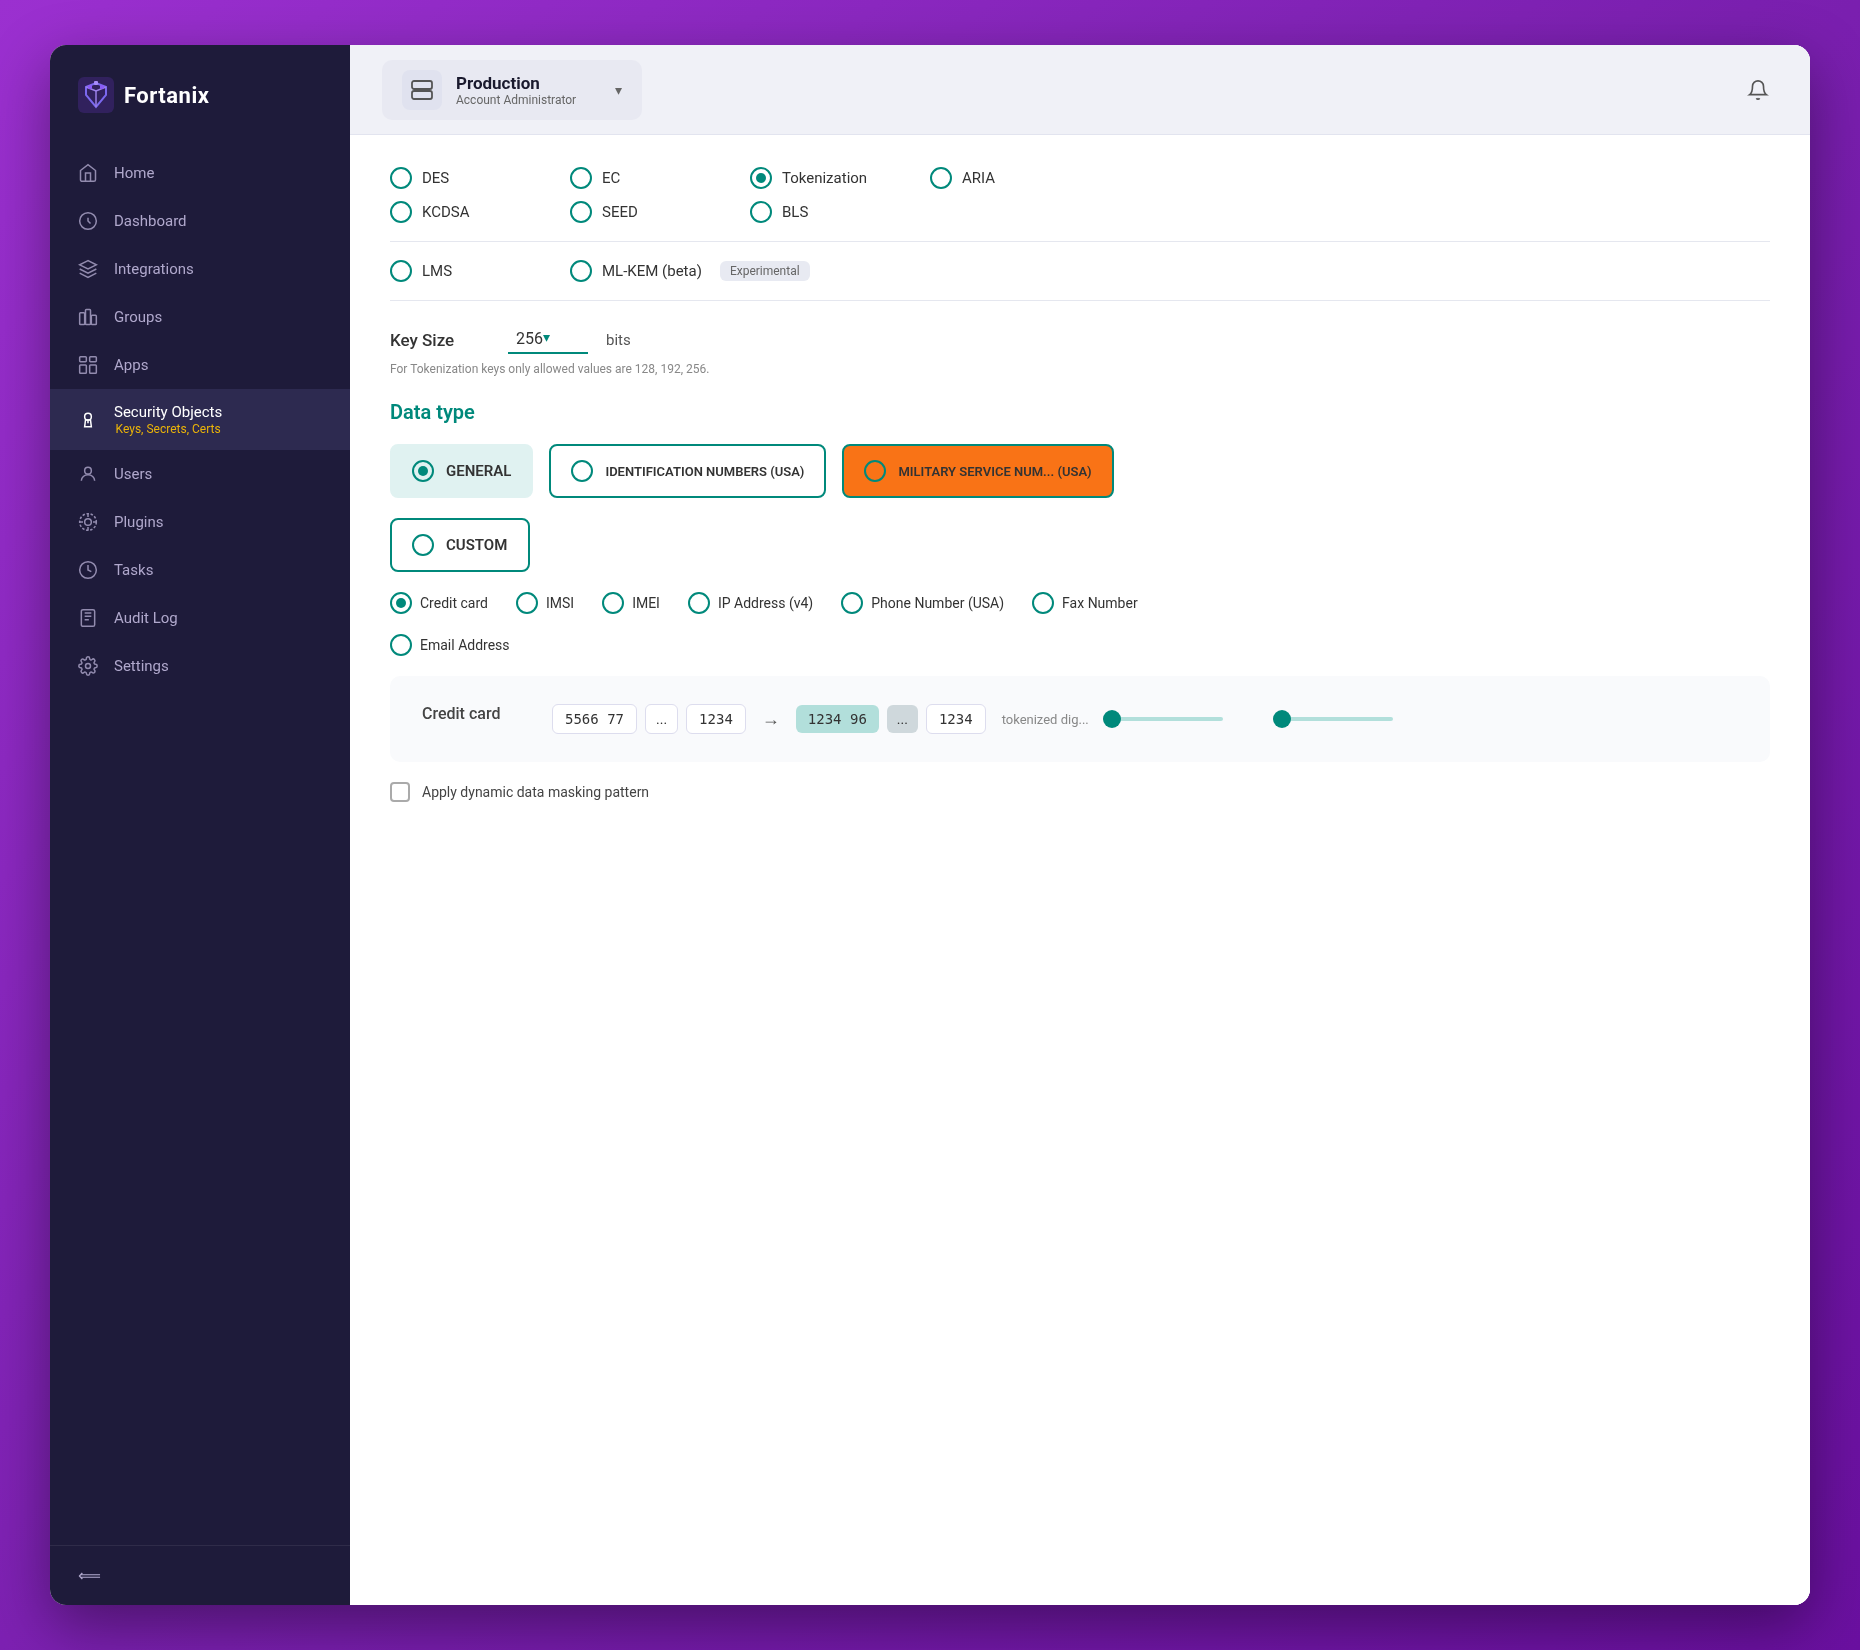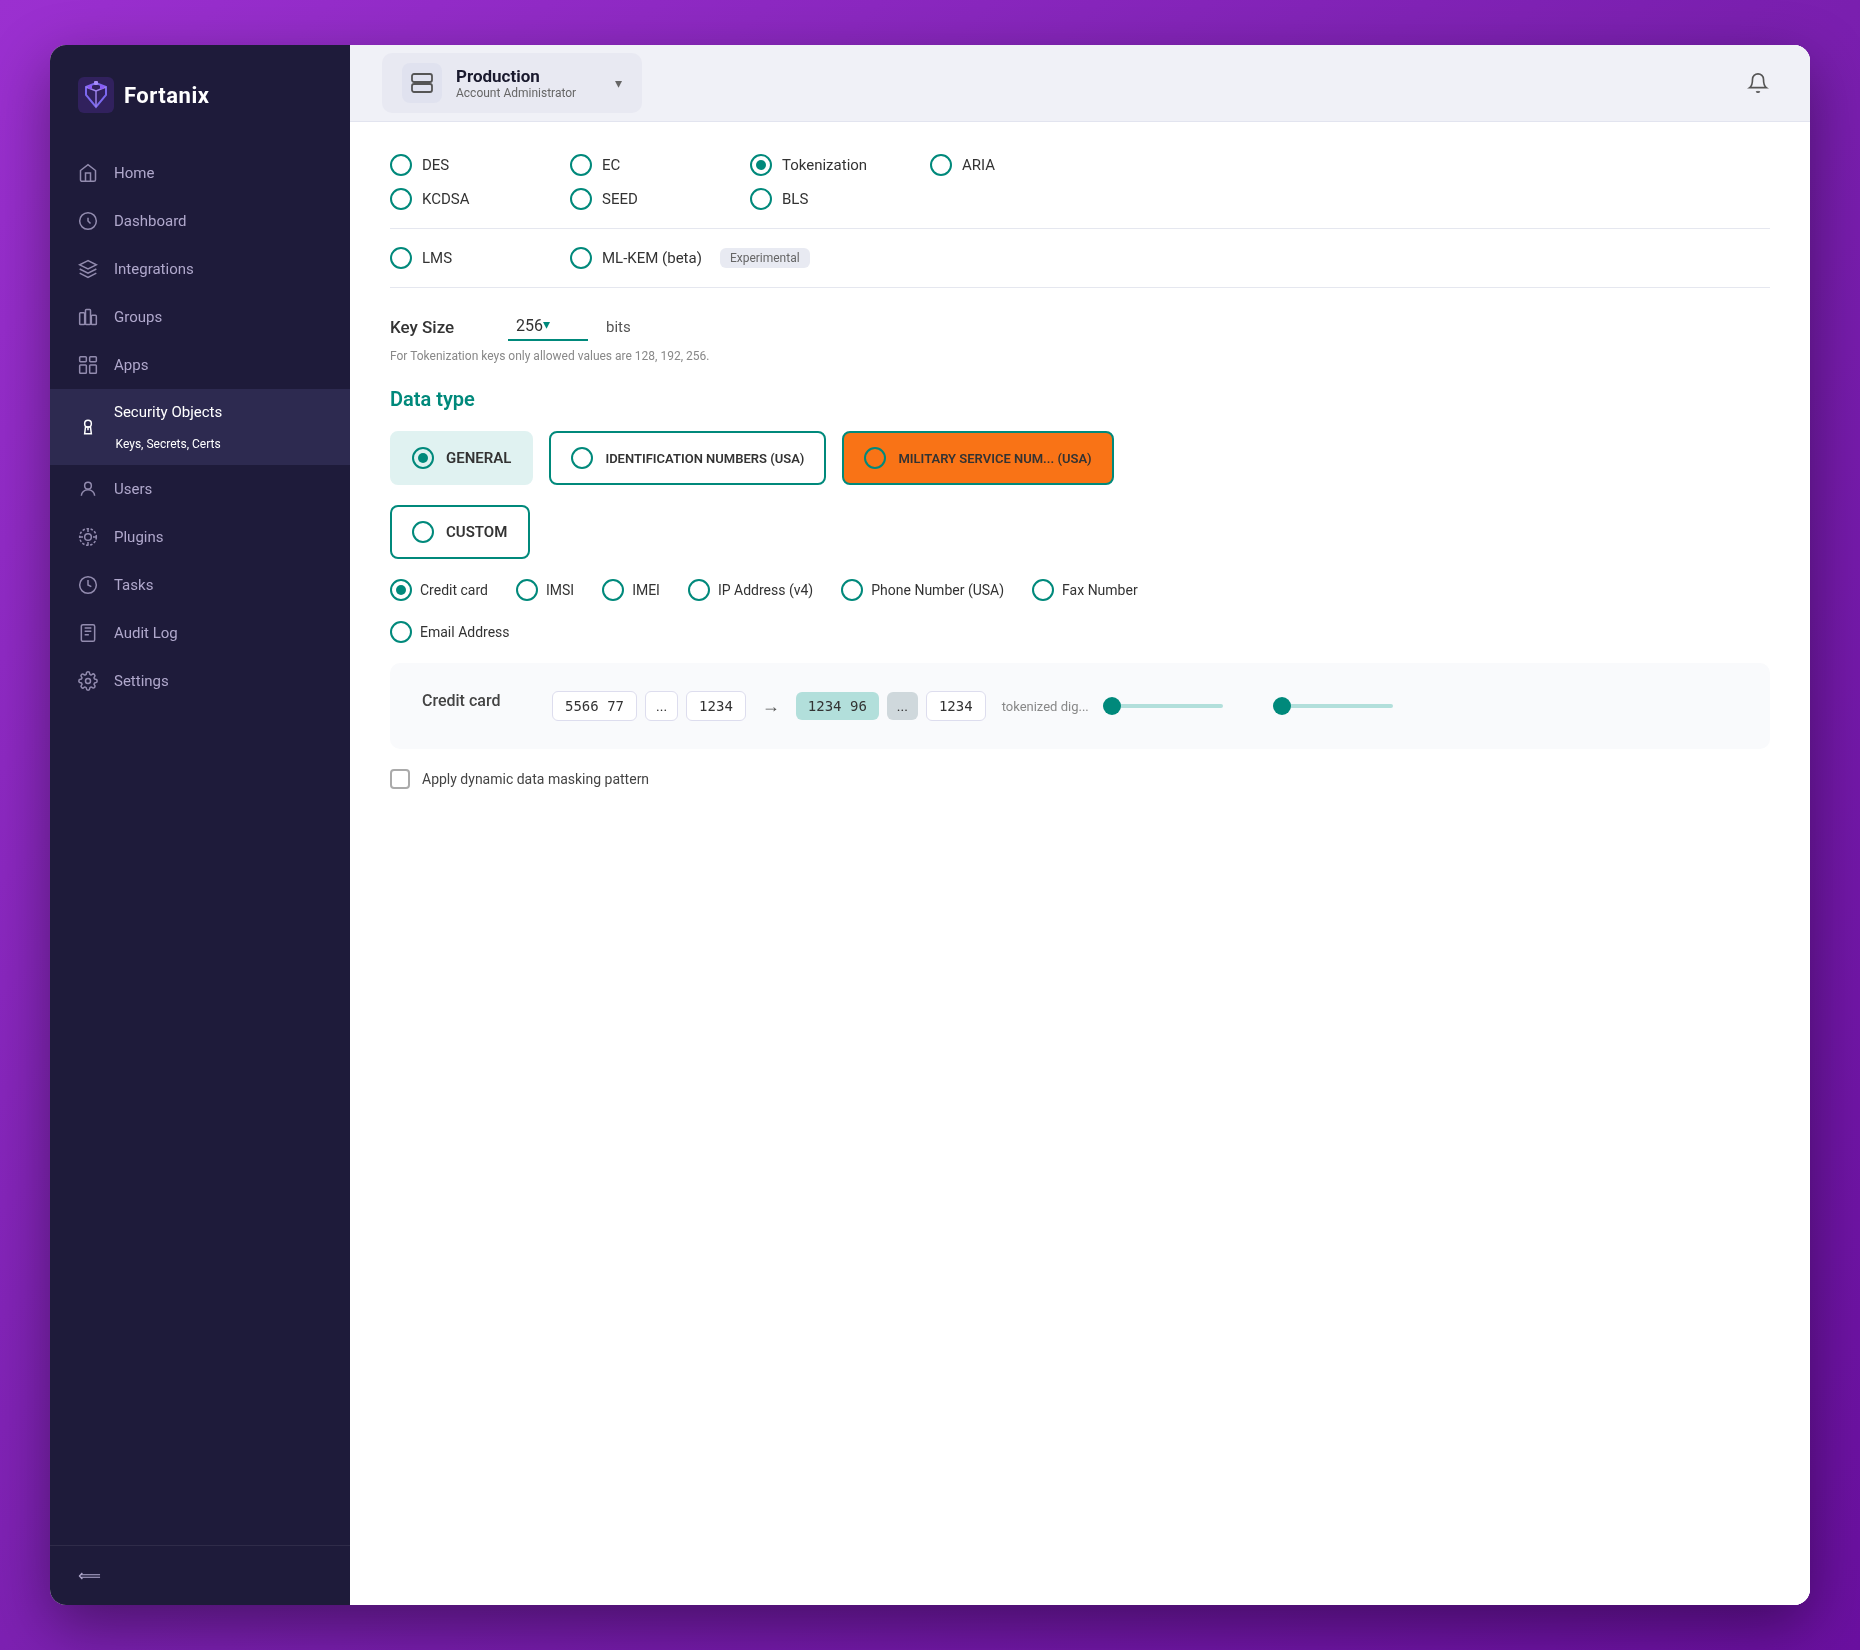--- a/index.html
+++ b/index.html
@@ -68,22 +68,22 @@
     }
     .nav-item .nav-icon {
       width: 20px;
       height: 20px;
       opacity: 0.8;
       flex-shrink: 0;
     }
     .nav-item.active .nav-icon { opacity: 1; }
     .nav-item-sub {
       font-size: 12px;
-      color: #ffffff;
-      margin-top: 16px;
+      color: #eab308;
+      margin-top: 1px;
       line-height: 1.2;
     }
     .nav-item-labels { display: flex; flex-direction: column; text-align: center; }
     .sidebar-bottom {
       padding: 20px 28px;
       border-top: 1px solid rgba(255,255,255,0.08);
     }
     .sidebar-collapse {
       display: flex;
       align-items: center;
@@ -100,21 +100,21 @@
       flex-direction: column;
       background: #f7f8fc;
       overflow: hidden;
     }
 
     
     .topbar {
       background: #f0f1f7;
       border-bottom: 1px solid #e2e4ef;
       padding: 0 32px;
-      height: 77px;
+      height: 90px;
       display: flex;
       align-items: center;
       justify-content: space-between;
       flex-shrink: 0;
     }
     .account-selector {
       display: flex;
       align-items: center;
       gap: 14px;
       background: #e8e9f2;

